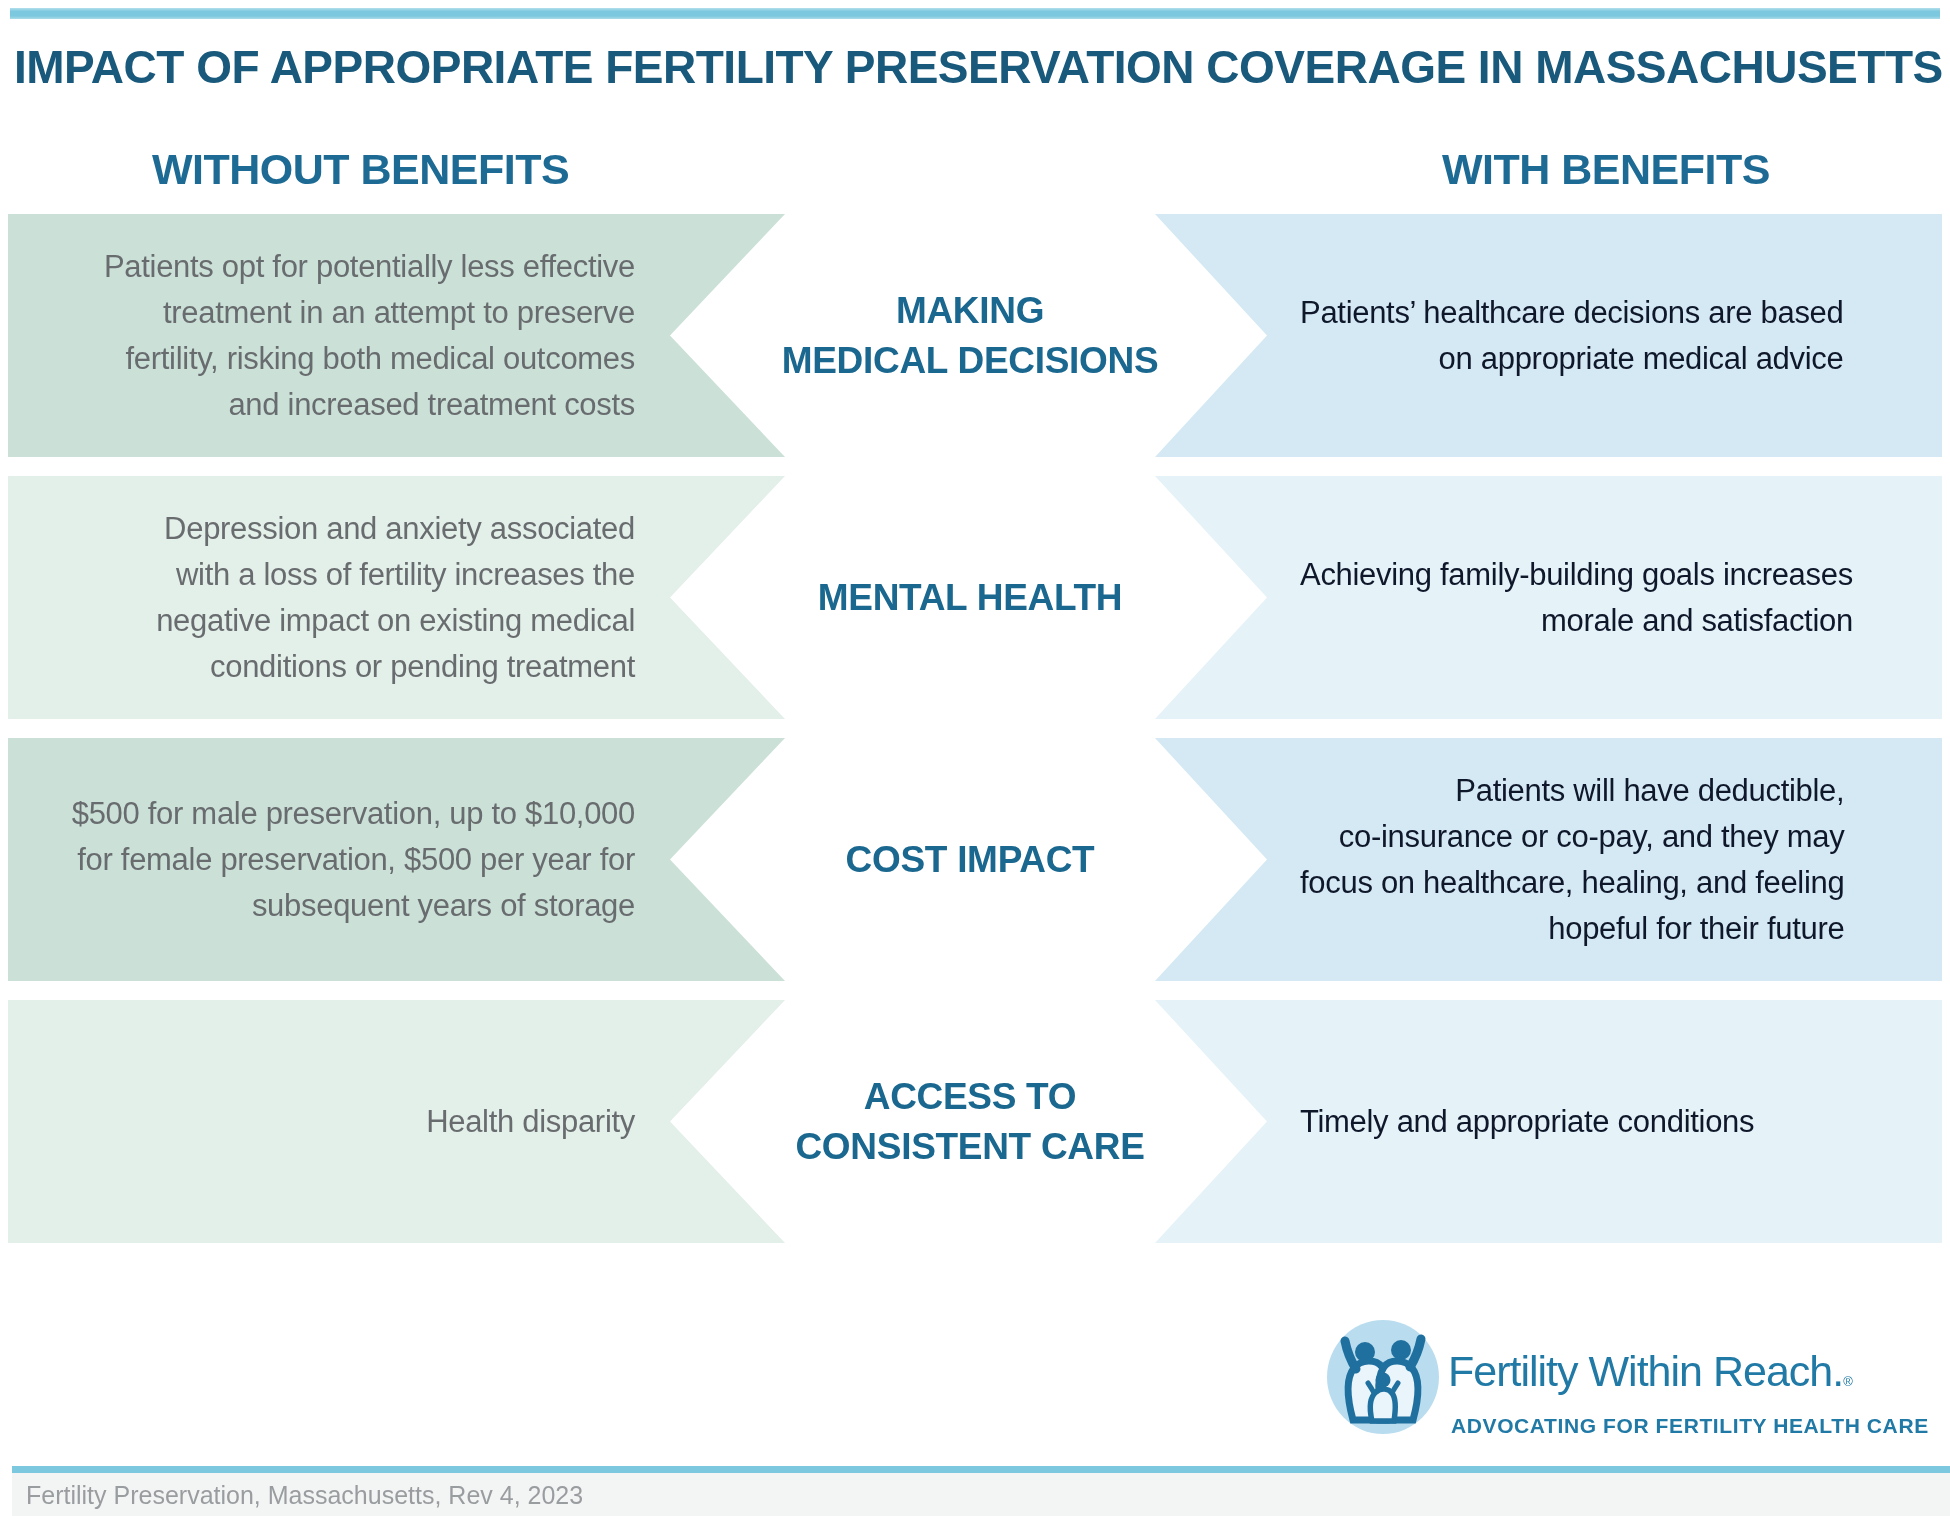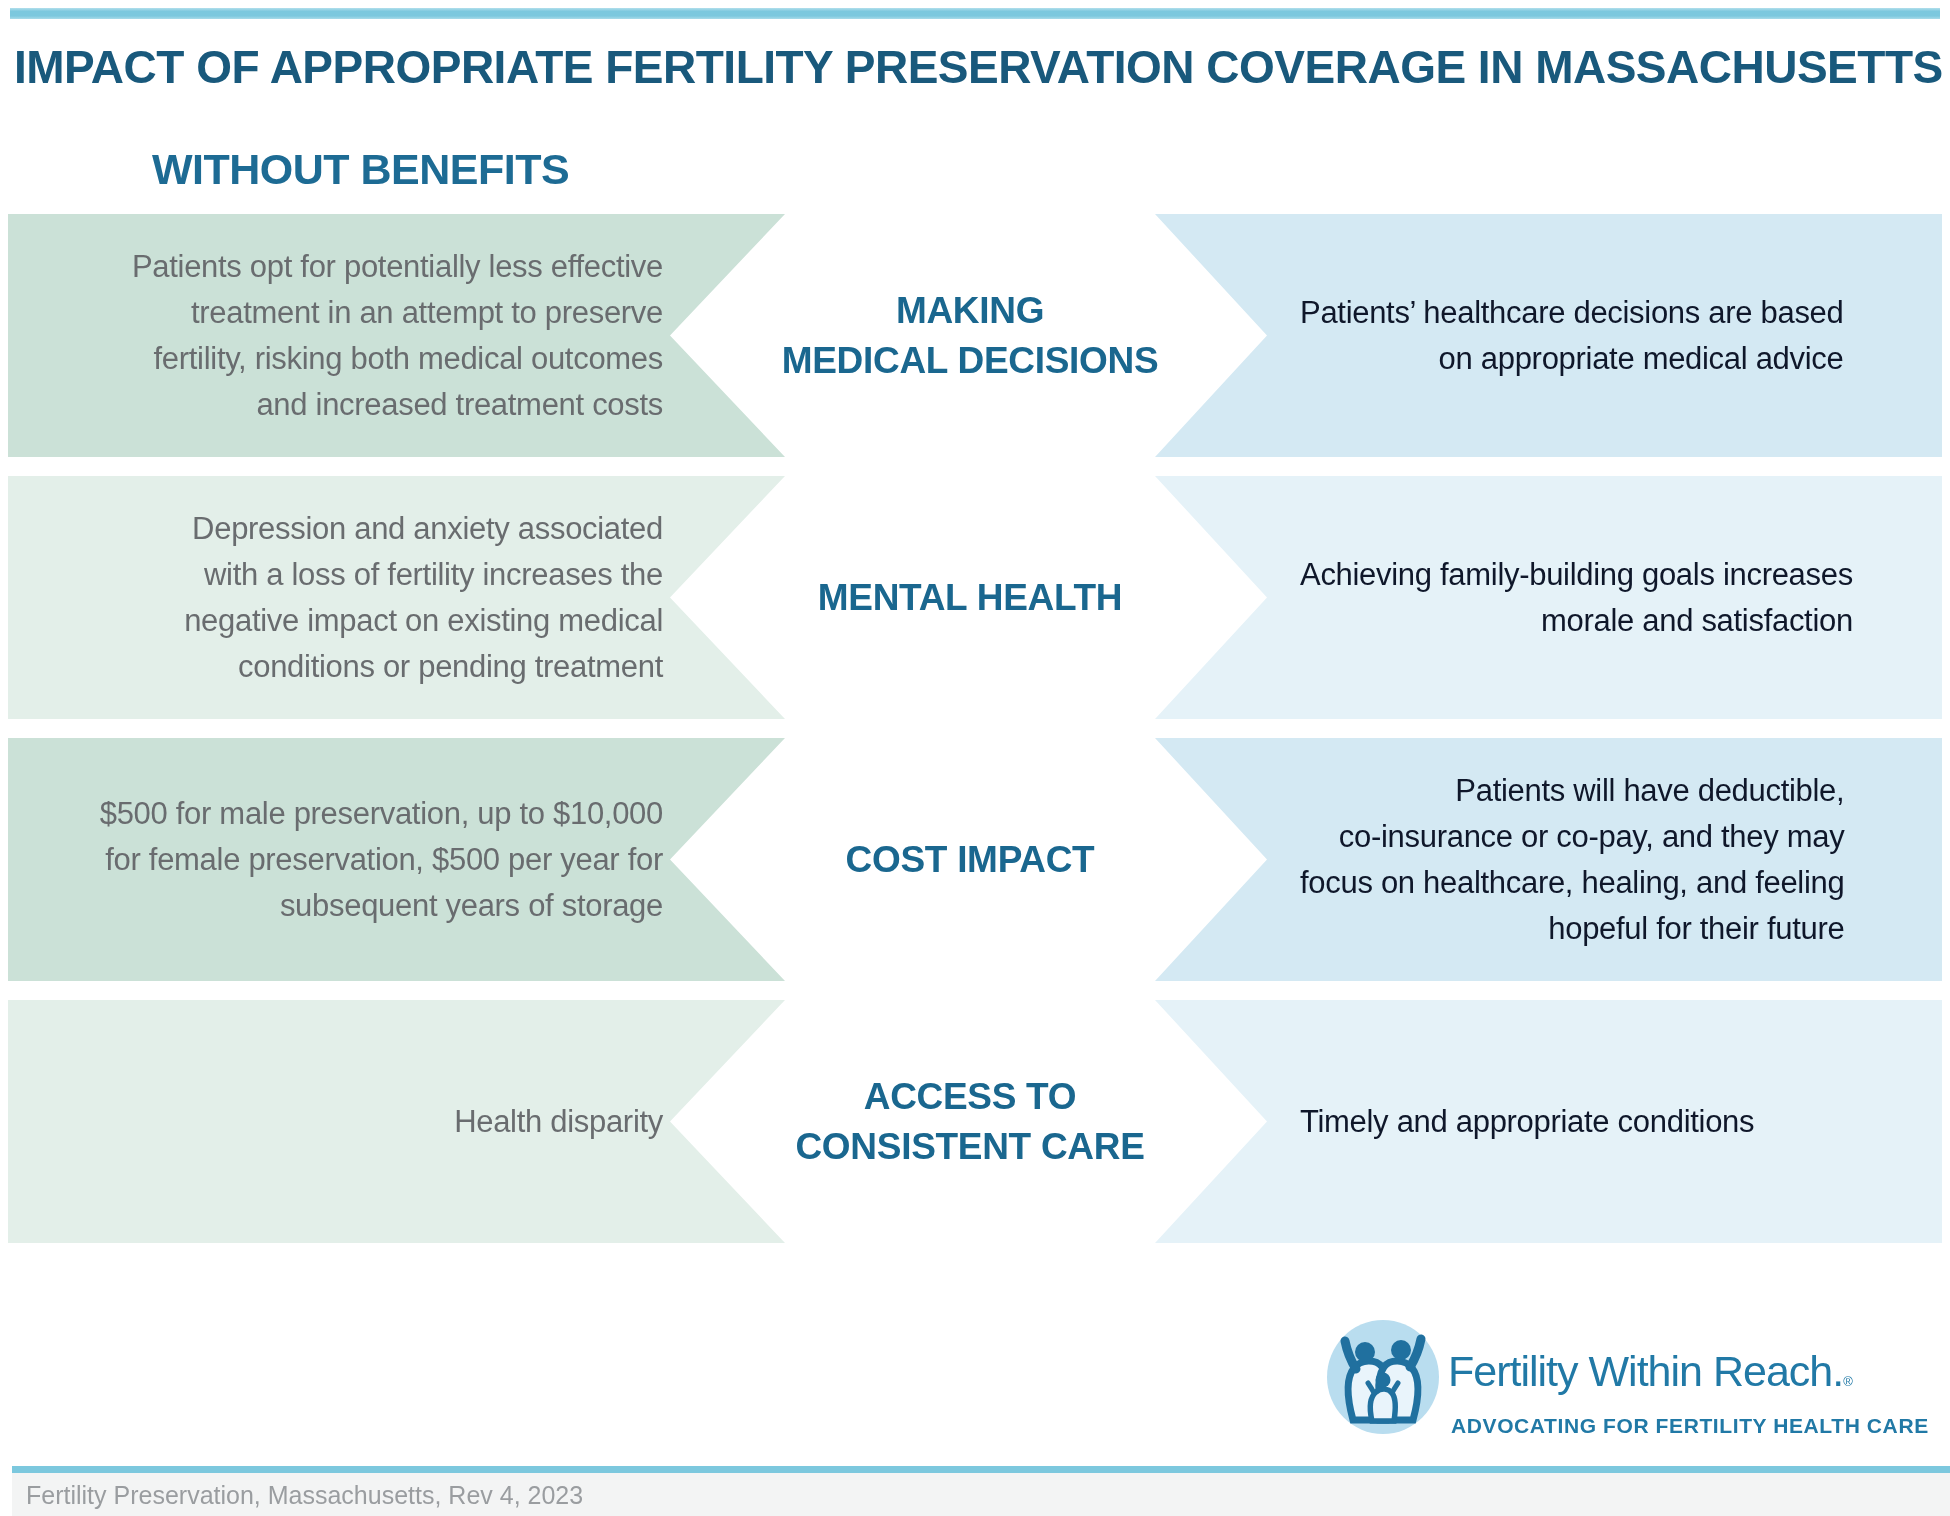--- a/index.html
+++ b/index.html
@@ -19,21 +19,20 @@
   .col-header{
     position:absolute;top:146px;font-size:43px;line-height:46px;font-weight:bold;
     letter-spacing:-0.5px;color:#1d6b94;white-space:nowrap;
   }
   .col-header.left{left:152px;}
   .col-header.right{left:1442px;}
   .row{position:absolute;left:0;width:1950px;height:243px;}
   .banner-left{
     position:absolute;left:8px;top:0;width:777px;height:243px;
     clip-path:polygon(0 0,777px 0,662px 50%,777px 100%,0 100%);
-    padding-left:28px;
   }
   .banner-right{
     position:absolute;left:1155px;top:0;width:787px;height:243px;
     clip-path:polygon(0 0,100% 0,100% 100%,0 100%,112px 50%);
   }
   .g-dark{background:#cbe1d7;}
   .g-light{background:#e3efe9;}
   .b-dark{background:#d4e9f3;}
   .b-light{background:#e5f2f8;}
   .text-left{
@@ -74,20 +73,21 @@
 </head>
 <body>
 
 <div class="canvas">
 
   <div class="topbar"></div>
 
   <div class="title">IMPACT OF APPROPRIATE FERTILITY PRESERVATION COVERAGE IN MASSACHUSETTS</div>
 
   <div class="col-header left">WITHOUT BENEFITS</div>
+  <div class="col-header right">WITH BENEFITS</div>
 
   <div class="row" style="top:214px">
     <div class="banner-left g-dark">
       <div class="text-left">Patients opt for potentially less effective
 treatment in an attempt to preserve
 fertility, risking both medical outcomes
 and increased treatment costs</div>
     </div>
     <div class="label-center">MAKING
 MEDICAL DECISIONS</div>

